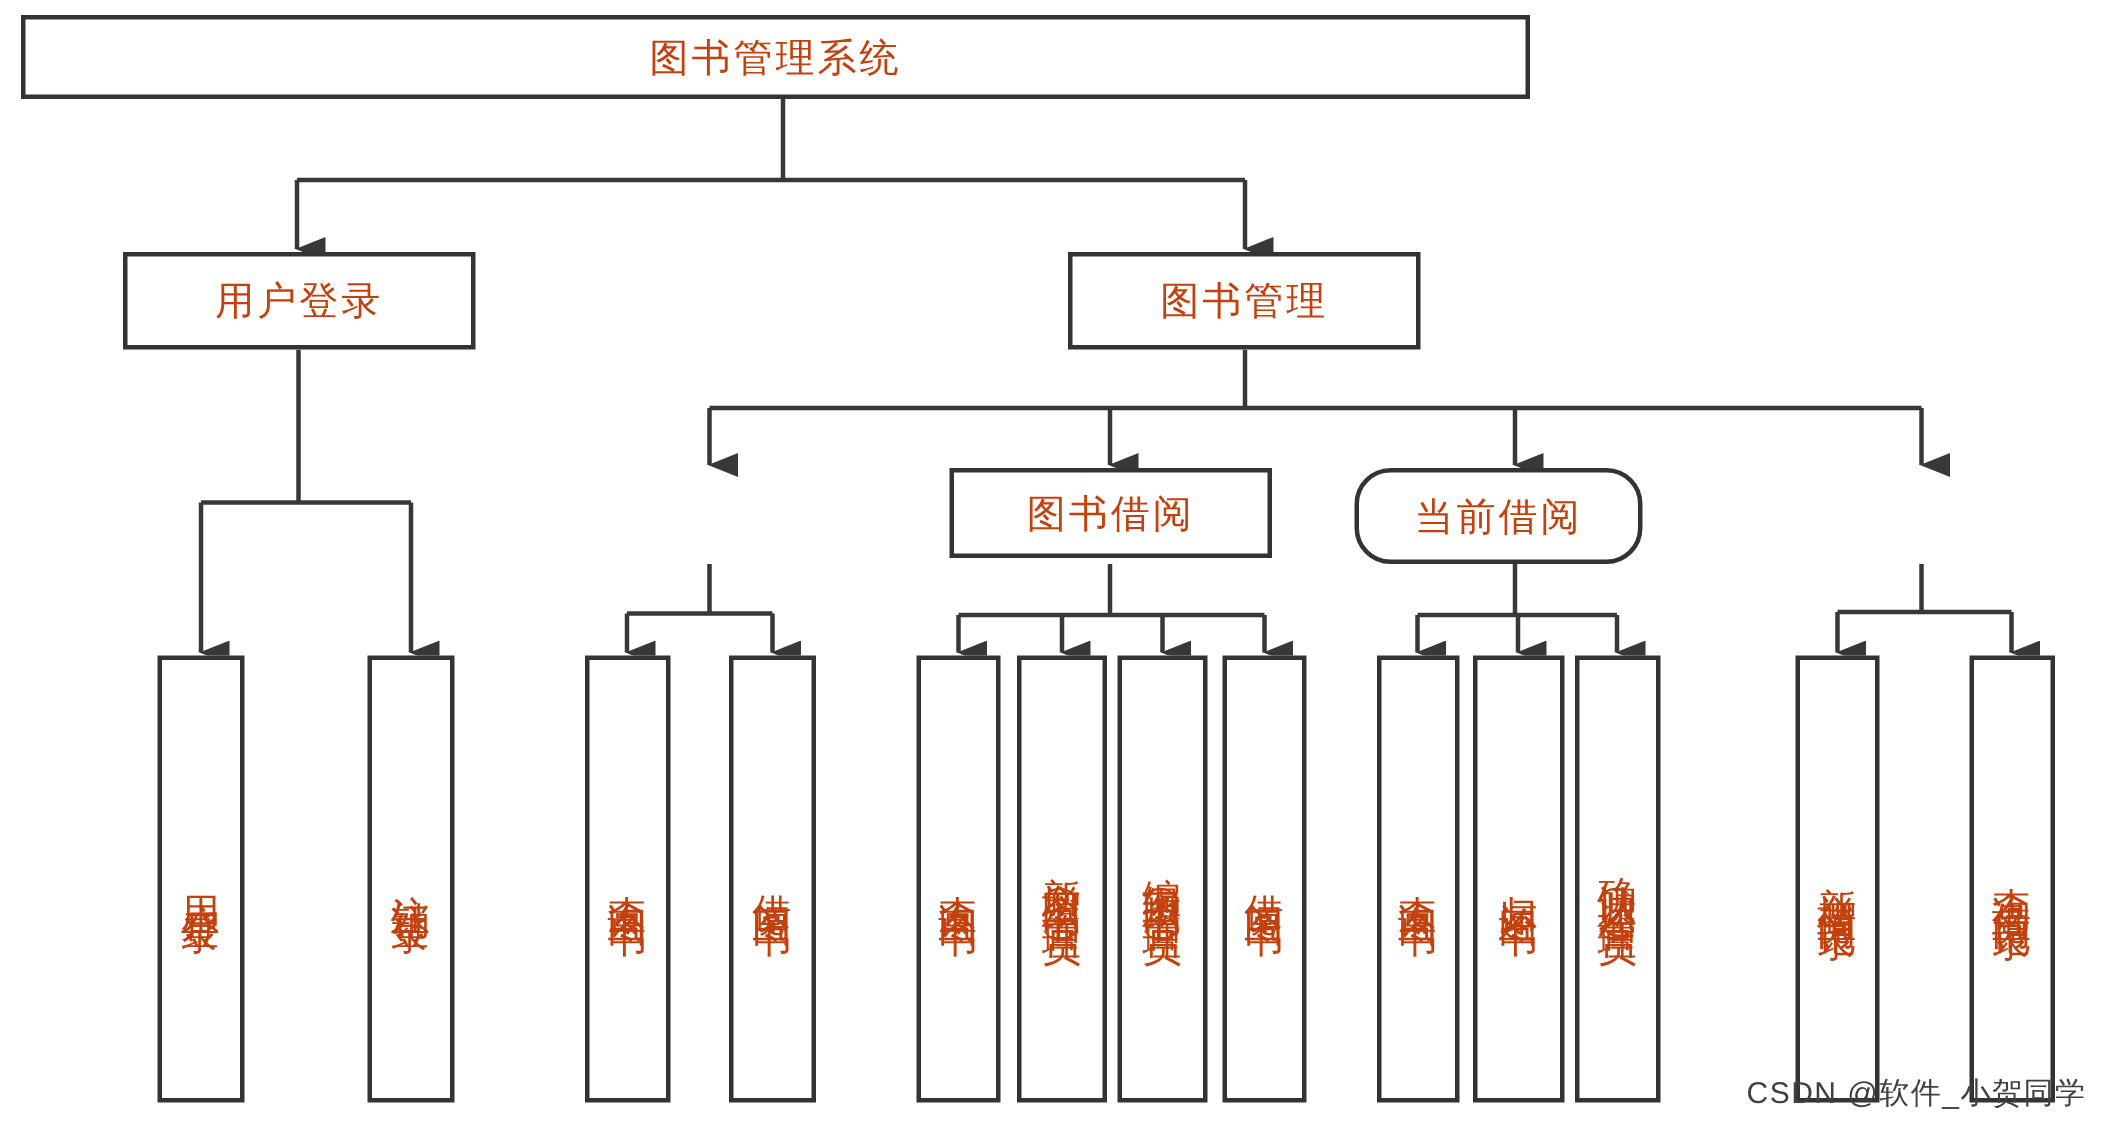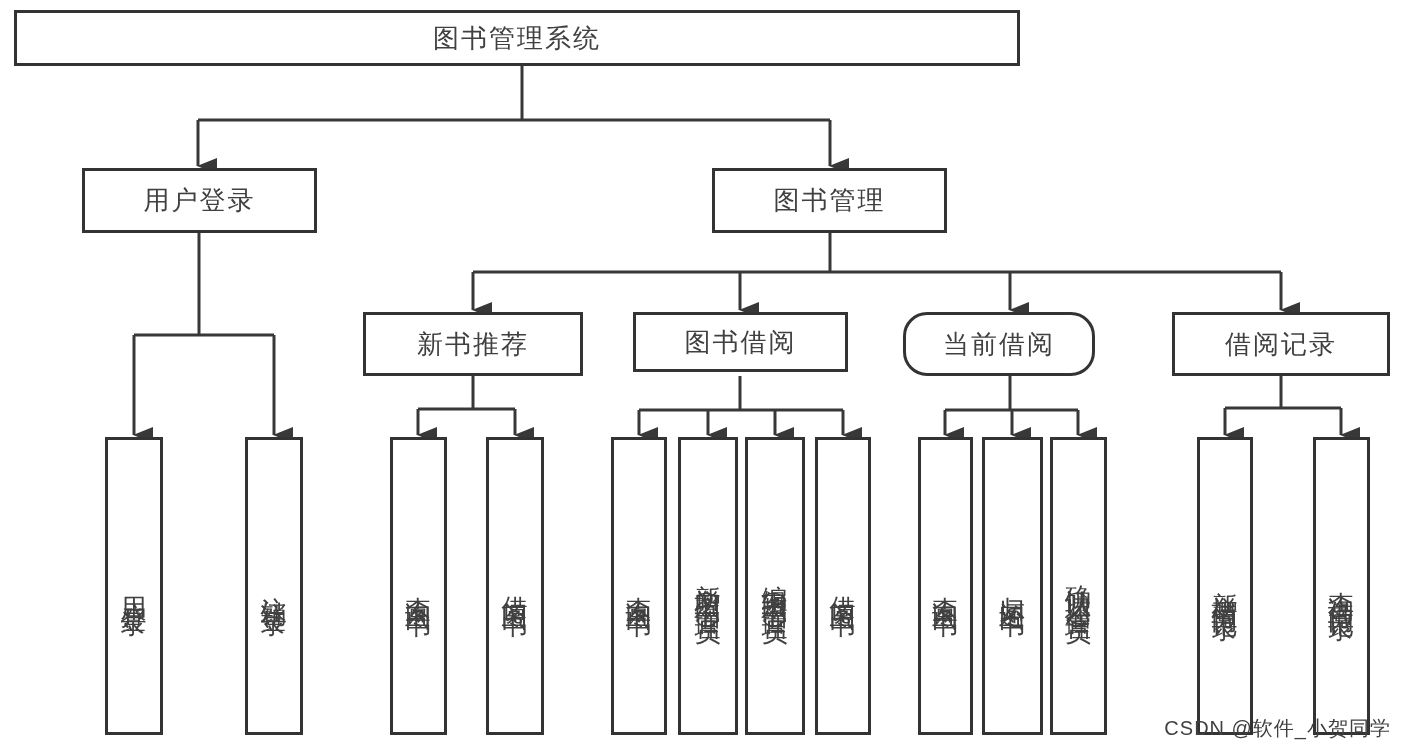--- a/index.html
+++ b/index.html
@@ -15,21 +15,21 @@
     position: absolute;
     left: 0; top: 0;
     width: 1405px;
     height: 747px;
   }
   .node {
     position: absolute;
     box-sizing: border-box;
     border: 3px solid #333333;
     background: #ffffff;
-    color: #404040;
+    color: #c2410c;
     display: flex;
     align-items: center;
     justify-content: center;
     font-size: 26px;
     letter-spacing: 2px;
     text-align: center;
     white-space: nowrap;
   }
   .vnode {
     writing-mode: vertical-rl;
@@ -102,24 +102,22 @@
       <path d="M1225,408 V435" marker-end="url(#arrow)"></path>
       <path d="M1341,408 V435" marker-end="url(#arrow)"></path>
     </g>
   </svg>
 
   <div class="node" style="left:14px;top:10px;width:1006px;height:56px;">图书管理系统</div>
 
   <div class="node" style="left:82px;top:168px;width:235px;height:65px;">用户登录</div>
   <div class="node" style="left:712px;top:168px;width:235px;height:65px;text-align:right;">图书管理</div>
 
-  <div class="node" style="left:363px;top:312px;width:220px;height:64px;">新书推荐</div>
   <div class="node" style="left:633px;top:312px;width:215px;height:60px;">图书借阅</div>
   <div class="node" style="left:903px;top:312px;width:192px;height:64px;border-radius:24px;">当前借阅</div>
-  <div class="node" style="left:1172px;top:312px;width:218px;height:64px;">借阅记录</div>
 
   <div class="node vnode" style="left:105px;top:437px;width:58px;height:298px;">用户登录</div>
   <div class="node vnode" style="left:245px;top:437px;width:58px;height:298px;">注销登录</div>
 
   <div class="node vnode" style="left:390px;top:437px;width:57px;height:298px;">查询图书</div>
   <div class="node vnode" style="left:486px;top:437px;width:58px;height:298px;">借阅图书</div>
 
   <div class="node vnode" style="left:611px;top:437px;width:56px;height:298px;">查询图书</div>
   <div class="node vnode" style="left:678px;top:437px;width:60px;height:298px;">新增图书（管理员）</div>
   <div class="node vnode" style="left:745px;top:437px;width:60px;height:298px;">编辑图书（管理员）</div>

